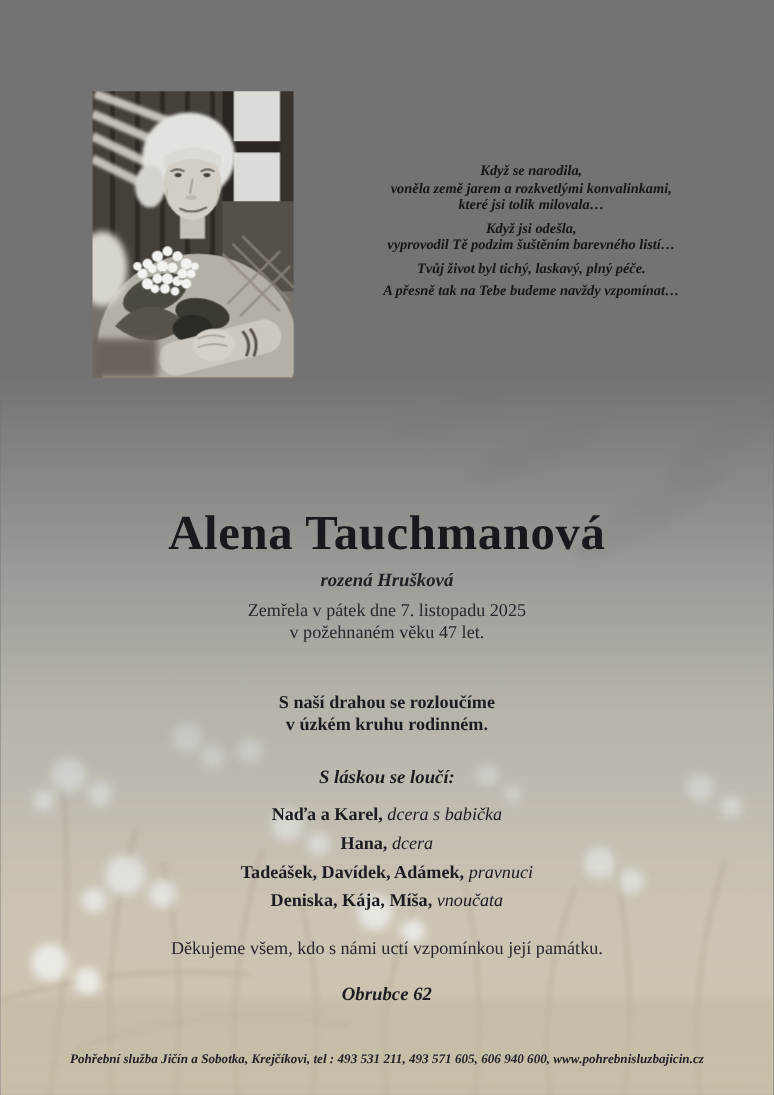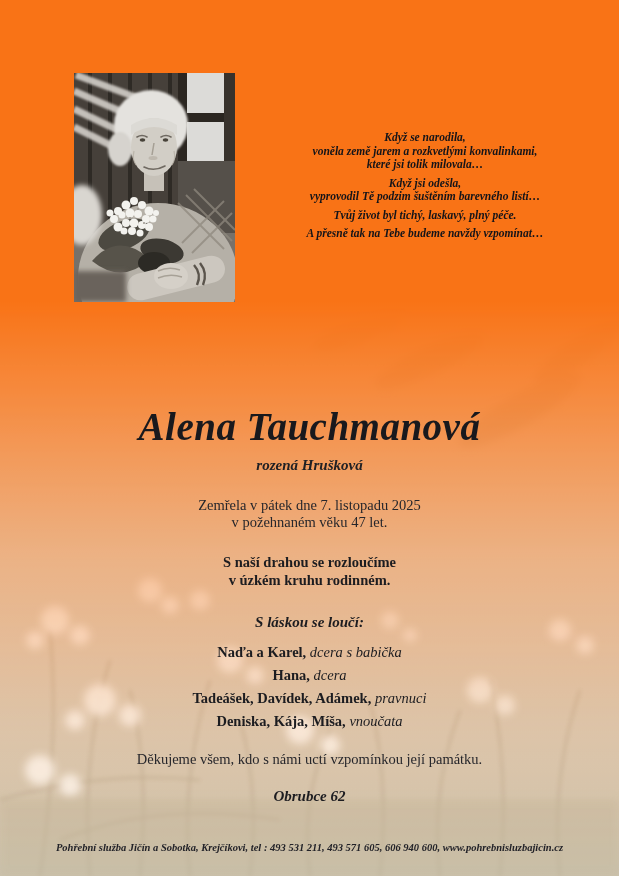--- a/index.html
+++ b/index.html
@@ -1,21 +1,21 @@
 <!DOCTYPE html>
 <html><head>
 <meta charset="utf-8">
 <style>
   html, body { margin: 0; padding: 0; background: #ffffff; }
   .page {
     position: relative;
     width: 619px;
     height: 876px;
     margin: 0 auto;
-    background: #f97316;
+    background: #737373;
     overflow: hidden;
     font-family: "Liberation Serif", serif;
     color: #1e1e1e;
   }
   .meadow { position: absolute; left: 0; top: 300px; width: 619px; height: 576px; }
   .photo  { position: absolute; left: 74px; top: 73px; width: 161px; height: 229px; }
 
   .poem {
     position: absolute; left: 240px; top: 131px; width: 370px;
     text-align: center; font-size: 11.5px; line-height: 13.5px;
@@ -23,24 +23,24 @@
   }
   .poem p { margin: 0 0 5px 0; }
   .poem p.last { margin: 0; }
 
   .block { position: absolute; left: 0; width: 619px; text-align: center; }
   p { margin: 0; }
 
   .announce { top: 322px; font-size: 14.5px; line-height: 17.5px; color: #26262b; }
   .announce .pani { margin-top: 6px; }
 
-  .name   { top: 404px; font-size: 39px; line-height: 46px; font-weight: bold; font-style: italic; letter-spacing: 0.5px; color: #19191d; }
+  .name   { top: 404px; font-size: 39px; line-height: 46px; font-weight: bold; letter-spacing: 0.5px; color: #19191d; }
   .maiden { top: 457px; font-size: 15px; font-weight: bold; font-style: italic; color: #202024; }
 
-  .death    { top: 497px; font-size: 14.5px; line-height: 17px; color: #26262b; }
+  .death    { top: 481px; font-size: 14.5px; line-height: 17px; color: #26262b; }
   .farewell { top: 554px; font-size: 14.5px; line-height: 17.5px; font-weight: bold; color: #1c1c20; }
 
   .mourn-head { top: 614px; font-size: 15px; font-weight: bold; font-style: italic; color: #1c1c20; }
   .mourners   { top: 641px; font-size: 14.5px; color: #1c1c20; }
   .mourners .row   { line-height: 23px; }
   .mourners .names { font-weight: bold; }
   .mourners .rel   { font-style: italic; }
 
   .thanks  { top: 751px; font-size: 14.5px; color: #26262b; }
   .address { top: 788px; font-size: 15px; font-weight: bold; font-style: italic; color: #1c1c20; font-family: Liberation Serif, serif; }

